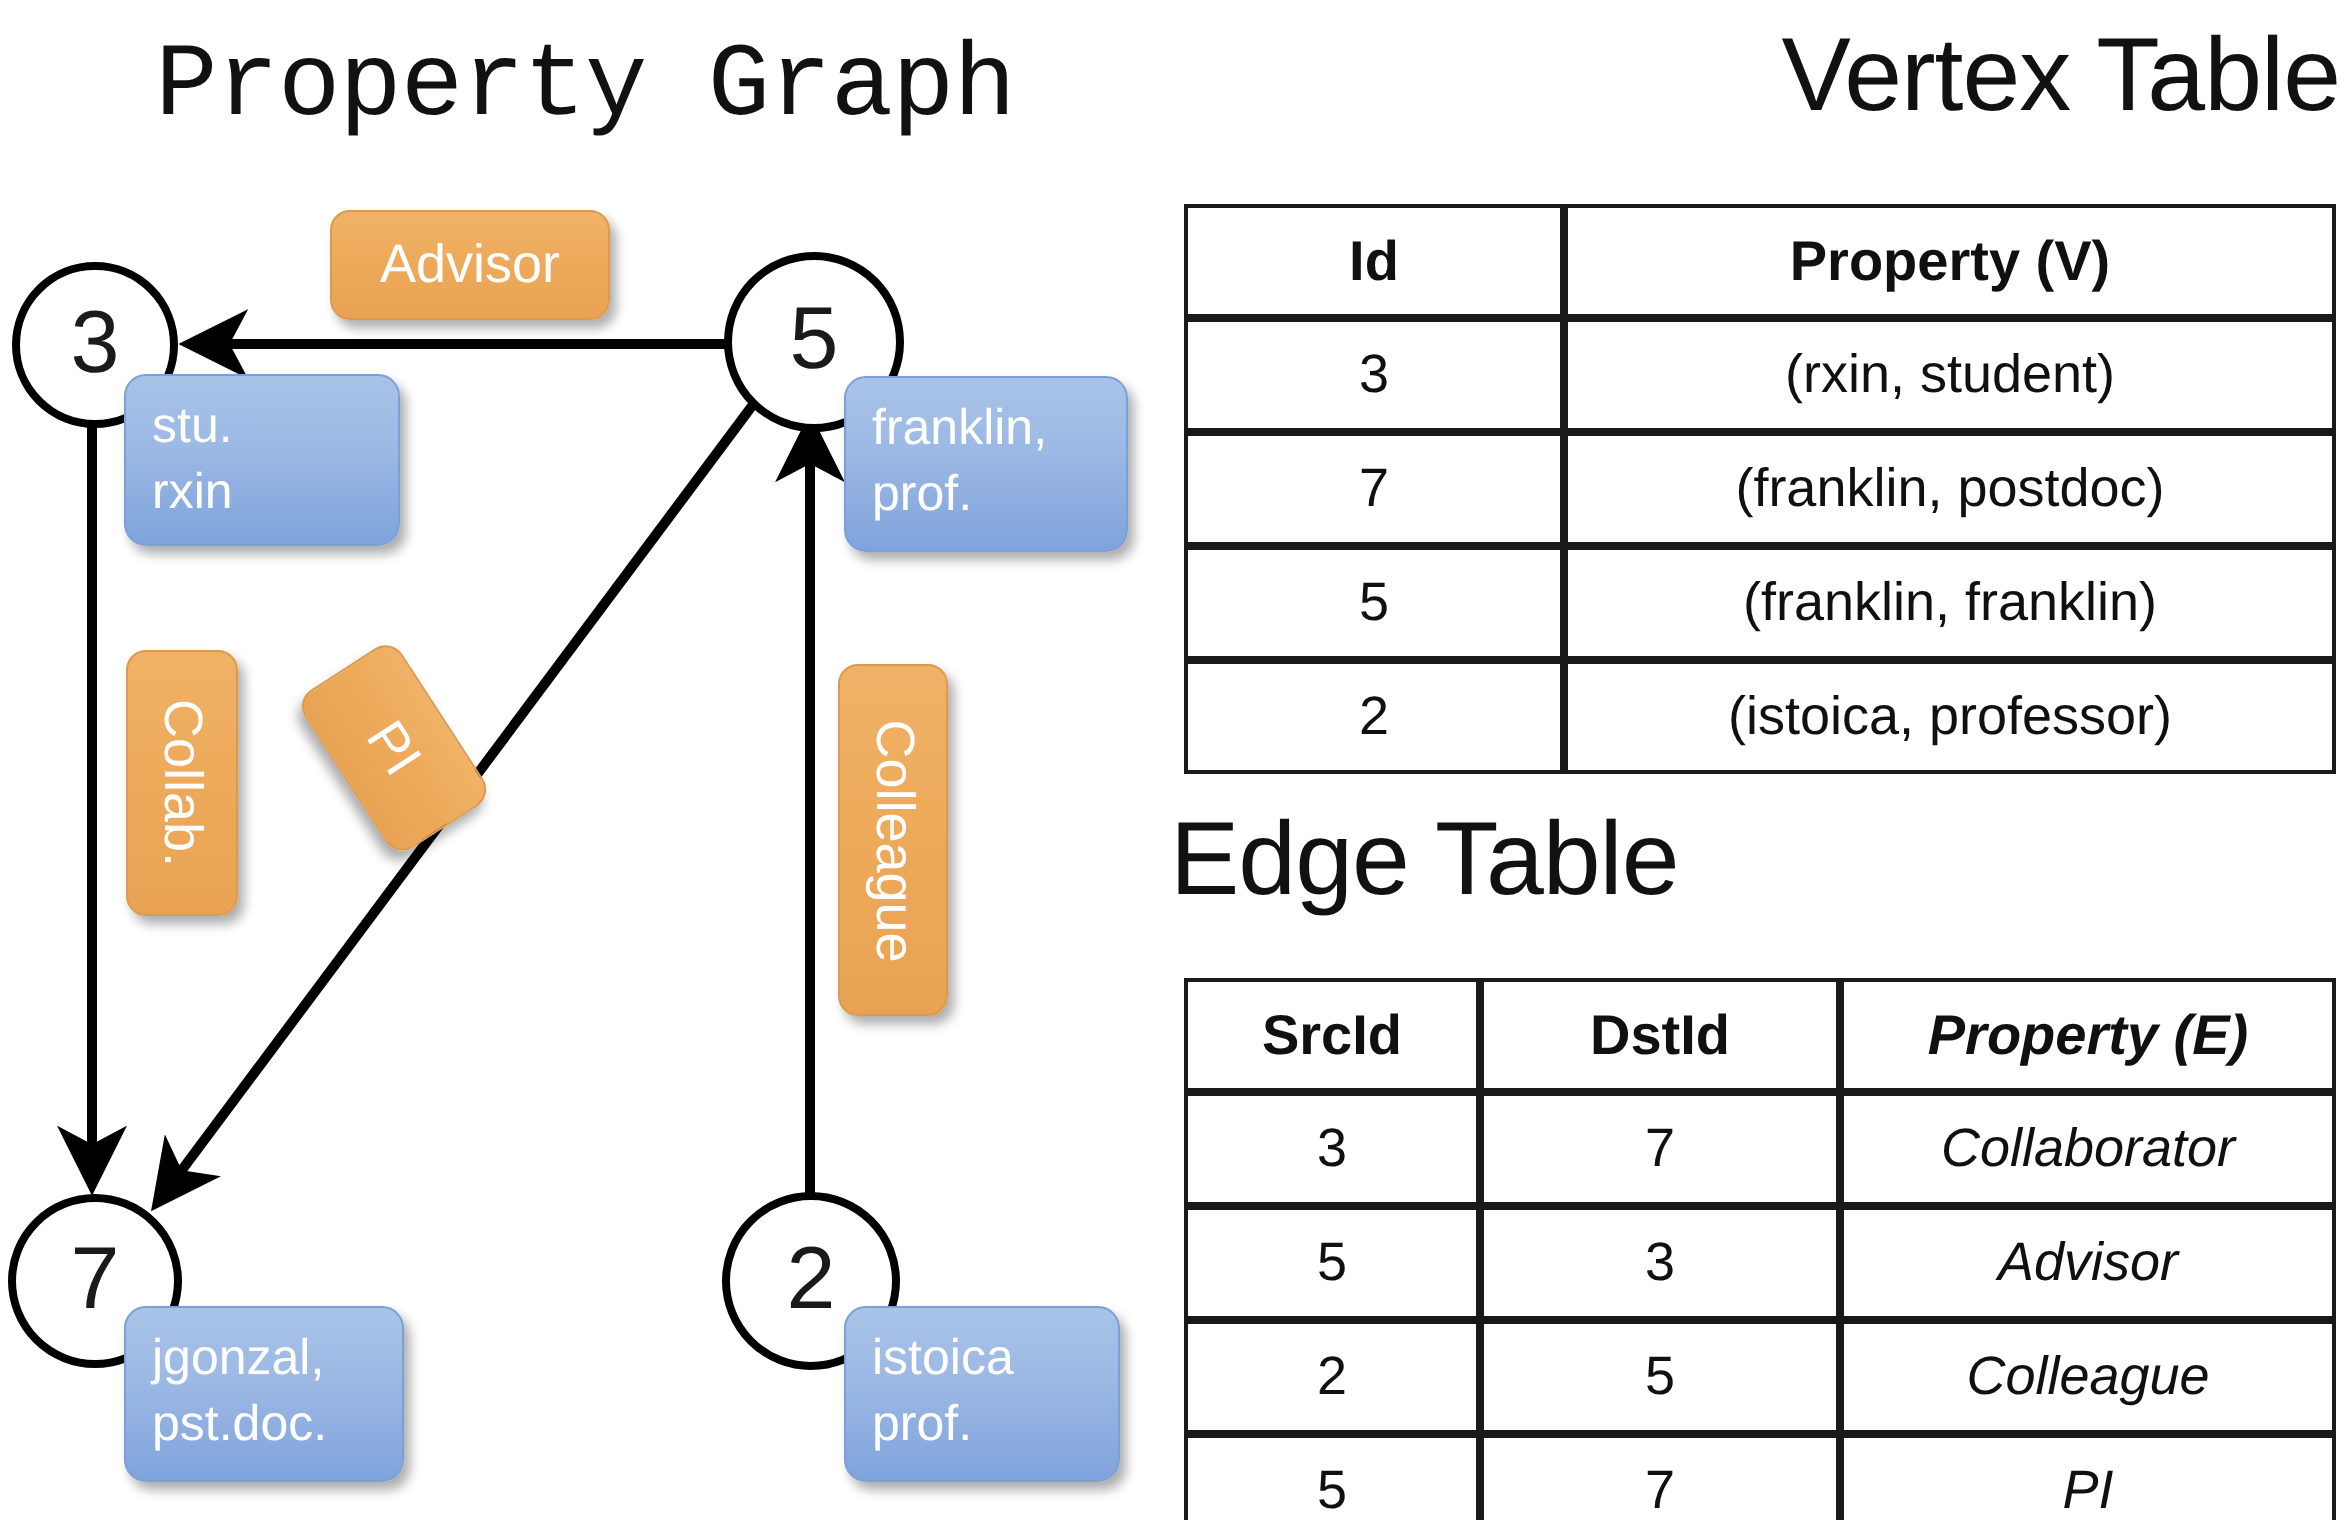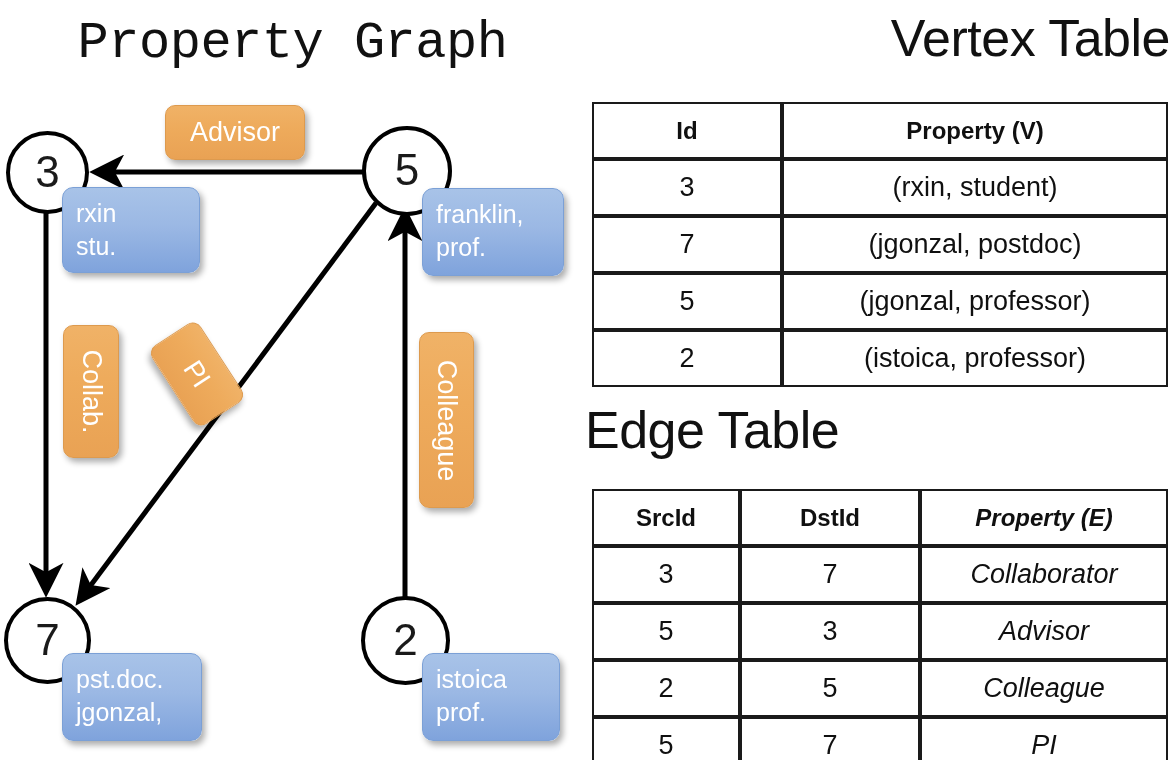--- a/index.html
+++ b/index.html
@@ -116,21 +116,21 @@
     font-size: 27px;
     color: #101010;
     padding: 0;
     height: 53px;
     line-height: 53px;
     background: #ffffff;
     box-sizing: border-box;
   }
   .data-table th {
     font-weight: 700;
-    font-size: 24px;
+    font-size: 28px;
   }
   .hdr-plain { background: #ffffff; }
   .cell-blue  { background: #ccd9ee; }
   .cell-peach { background: #f6ddc3; font-style: italic; }
 
   #vertex-table { left: 592px; top: 102px; width: 576px; }
   #edge-table   { left: 592px; top: 489px; width: 576px; }
 </style>
 </head>
 <body>
@@ -164,30 +164,30 @@
     <span class="node-label">5</span>
   </div>
   <div class="node" style="left:4px; top:597px; width:87px; height:87px;">
     <span class="node-label">7</span>
   </div>
   <div class="node" style="left:361px; top:596px; width:89px; height:89px;">
     <span class="node-label">2</span>
   </div>
 
   <div class="prop-box" style="left:62px; top:187px; width:138px; height:86px;">
+    <div>stu.</div>
     <div>rxin</div>
-    <div>stu.</div>
   </div>
   <div class="prop-box" style="left:422px; top:188px; width:142px; height:88px;">
     <div>franklin,</div>
     <div>prof.</div>
   </div>
   <div class="prop-box" style="left:62px; top:653px; width:140px; height:88px;">
+    <div>jgonzal,</div>
     <div>pst.doc.</div>
-    <div>jgonzal,</div>
   </div>
   <div class="prop-box" style="left:422px; top:653px; width:138px; height:88px;">
     <div>istoica</div>
     <div>prof.</div>
   </div>
 
   <div class="edge-label" style="left:165px; top:105px; width:140px; height:55px;">
     <span>Advisor</span>
   </div>
   <div class="edge-label vertical" style="left:63px; top:325px; width:56px; height:133px;">
@@ -212,25 +212,25 @@
       <th class="cell-blue">Property (V)</th>
     </tr>
   </thead>
   <tbody>
     <tr>
       <td>3</td>
       <td class="cell-blue">(rxin, student)</td>
     </tr>
     <tr>
       <td>7</td>
-      <td class="cell-blue">(jgonzal, postdoc)</td>
-    </tr>
-    <tr>
-      <td>5</td>
-      <td class="cell-blue">(jgonzal, professor)</td>
+      <td class="cell-blue">(franklin, postdoc)</td>
+    </tr>
+    <tr>
+      <td>5</td>
+      <td class="cell-blue">(franklin, franklin)</td>
     </tr>
     <tr>
       <td>2</td>
       <td class="cell-blue">(istoica, professor)</td>
     </tr>
   </tbody>
 </table>
 
 <table class="data-table" id="edge-table">
   <colgroup>

